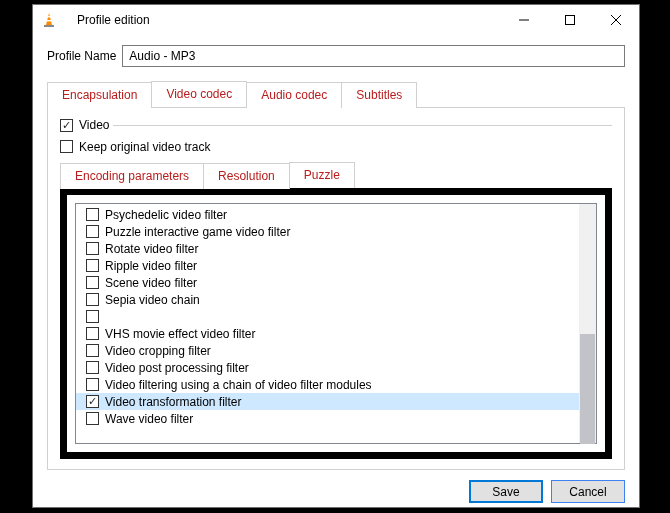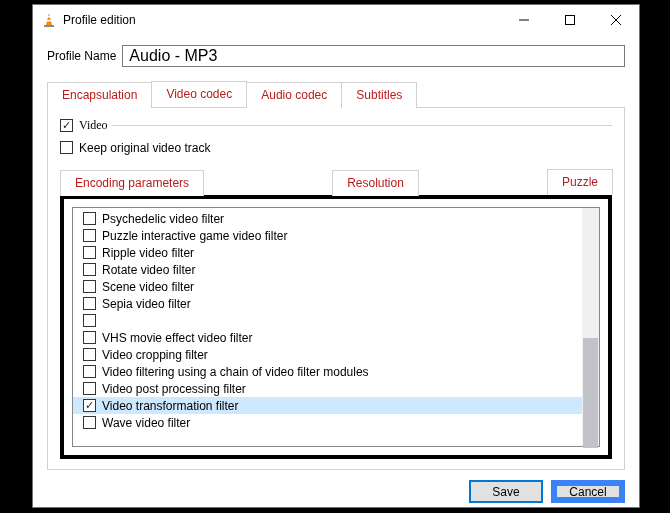--- a/index.html
+++ b/index.html
@@ -23,21 +23,21 @@
     display: flex;
     flex-direction: column;
   }
   .titlebar {
     height: 30px;
     display: flex;
     align-items: center;
     padding-left: 8px;
   }
   .titlebar .icon { width: 16px; height: 16px; margin-right: 6px; }
-  .titlebar .title { flex: 0 0 auto; }
+  .titlebar .title { flex: 0 0 auto; margin-left: 14px; }
   .spacer { flex: 1; }
   .winbtn {
     width: 46px;
     height: 30px;
     display: flex;
     align-items: center;
     justify-content: center;
     font-family: "Segoe MDL2 Assets", sans-serif;
   }
   .winbtn svg { pointer-events: none; }
@@ -52,21 +52,21 @@
     align-items: center;
     margin-bottom: 14px;
   }
   .row-profile label { margin-right: 6px; white-space: nowrap; }
   .row-profile input {
     flex: 1;
     height: 22px;
     border: 1px solid #7a7a7a;
     padding: 2px 6px;
     font-family: inherit;
-    font-size: 16px;
+    font-size: 12px;
   }
   .tabs {
     display: flex;
     position: relative;
   }
   .tab {
     padding: 5px 14px;
     border: 1px solid #d0d0d0;
     border-bottom: none;
     background: #fff;
@@ -117,30 +117,27 @@
     border-bottom: none;
     margin: 0;
     padding: 8px 0 0 0;
     flex: 1;
     display: flex;
     flex-direction: column;
     min-height: 0;
   }
   fieldset.video-group > legend {
     padding: 0 4px 0 0;
-    font-family: Liberation Serif, serif;
   }
   .legend-row { display: flex; align-items: center; }
   .subtabs {
     display: flex;
-    margin-top: 6px;
-    justify-content: space-between;
   }
   .subtabbody {
-    border: 4px solid #000000;
+    border: 7px solid #000000;
     flex: 1;
     padding: 8px;
     display: flex;
     min-height: 0;
   }
   .filter-box {
     border: 1px solid #828790;
     flex: 1;
     display: flex;
     min-height: 0;
@@ -175,21 +172,21 @@
   }
   .footer {
     display: flex;
     justify-content: flex-end;
     padding: 10px 14px 4px 0;
     gap: 8px;
   }
   .btn {
     min-width: 74px;
     height: 23px;
-    border: 6px solid #3b82f6;
+    border: 1px solid #3b82f6;
     background: #e1e1e1;
     display: flex;
     align-items: center;
     justify-content: center;
     cursor: default;
   }
   .btn.primary {
     border: 2px solid #0078d7;
     background: #e1e1e1;
   }
@@ -269,52 +266,52 @@
                 <div class="filter-item">
                   <span class="cbox"></span>
                   <span>Psychedelic video filter</span>
                 </div>
                 <div class="filter-item">
                   <span class="cbox"></span>
                   <span>Puzzle interactive game video filter</span>
                 </div>
                 <div class="filter-item">
                   <span class="cbox"></span>
+                  <span>Rotate video filter</span>
+                </div>
+                <div class="filter-item">
+                  <span class="cbox"></span>
                   <span>Ripple video filter</span>
                 </div>
                 <div class="filter-item">
                   <span class="cbox"></span>
-                  <span>Rotate video filter</span>
-                </div>
-                <div class="filter-item">
-                  <span class="cbox"></span>
                   <span>Scene video filter</span>
                 </div>
                 <div class="filter-item">
                   <span class="cbox"></span>
-                  <span>Sepia video filter</span>
+                  <span>Sepia video chain</span>
                 </div>
                 <div class="filter-item">
                   <span class="cbox"></span>
                 </div>
                 <div class="filter-item">
                   <span class="cbox"></span>
                   <span>VHS movie effect video filter</span>
                 </div>
                 <div class="filter-item">
                   <span class="cbox"></span>
                   <span>Video cropping filter</span>
                 </div>
                 <div class="filter-item">
                   <span class="cbox"></span>
+                  <span>Video post processing filter</span>
+                </div>
+                <div class="filter-item">
+                  <span class="cbox"></span>
                   <span>Video filtering using a chain of video filter modules</span>
-                </div>
-                <div class="filter-item">
-                  <span class="cbox"></span>
-                  <span>Video post processing filter</span>
                 </div>
                 <div class="filter-item selected">
                   <span class="cbox checked"></span>
                   <span>Video transformation filter</span>
                 </div>
                 <div class="filter-item">
                   <span class="cbox"></span>
                   <span>Wave video filter</span>
                 </div>
               </div>

